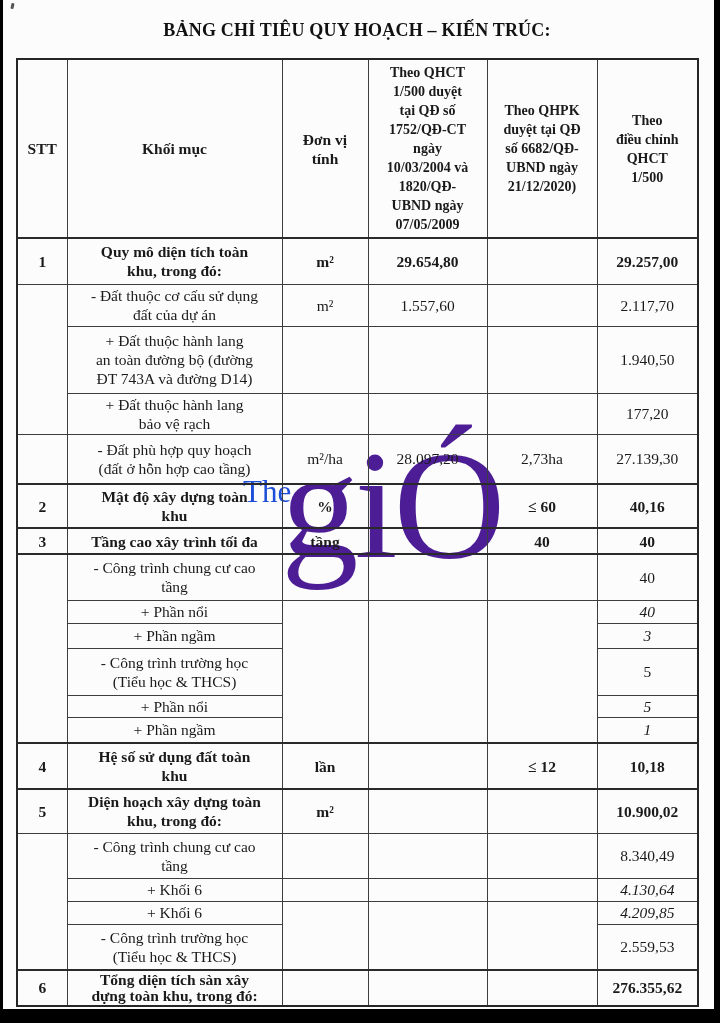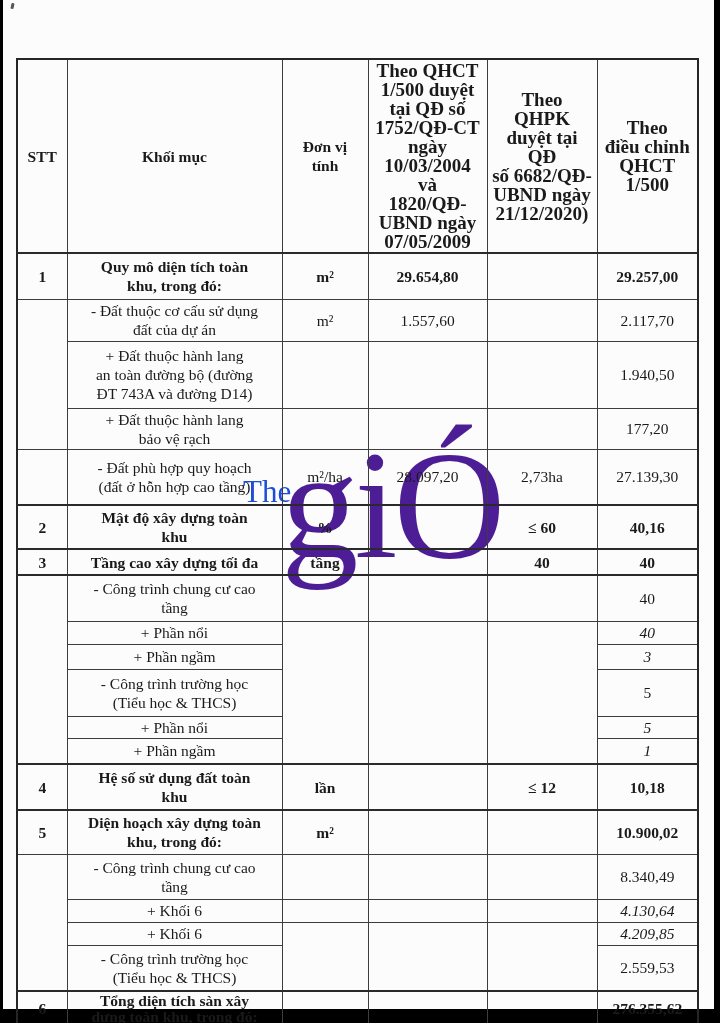--- a/index.html
+++ b/index.html
@@ -32,37 +32,38 @@
     border:2px solid #262626;font-size:15.5px;
   }
   .ptable td{
     border:1px solid #3d3d3d;vertical-align:middle;
     padding:1px 4px;line-height:19px;text-align:center;
     overflow:hidden;
   }
   tr.mt td{border-top:2px solid #2a2a2a;}
   tr.tight td{line-height:16px;}
   .hd{font-weight:bold;white-space:pre-line;line-height:19px;}
-  .hs{font-size:19px;}
+  .hs{font-size:14px;}
   .lbl{text-align:left;padding-left:6px;white-space:pre-line;line-height:20px;}
   .plus{padding-left:22px;}
   .b{font-weight:bold;}
   .i{}
   .rtv{text-align:right;padding-right:13px;}
   .rti{text-align:right;padding-right:7px;font-style:italic;}
 </style>
 </head>
 <body>
 
 <div class="page">
   <div class="edge edge-left"></div>
   <div class="edge edge-right"></div>
   <div class="edge edge-bottom"></div>
   <div class="speck"></div>
 
+  <h1 class="title">BẢNG CHỈ TIÊU QUY HOẠCH – KIẾN TRÚC:</h1>
 
   <div class="watermark">
     <span class="wm-the">The</span>
     <span class="wm-gio">giÓ</span>
   </div>
 
   <table class="ptable">
     <colgroup>
       <col style="width:50px">
         <col style="width:215px">
@@ -129,21 +130,21 @@
 
       <tr style="height:35px">
         <td class="lbl plus i">+ Đất thuộc hành lang
 bảo vệ rạch</td>
         <td></td>
         <td></td>
         <td></td>
         <td class="rtv">177,20</td>
       </tr>
 
-      <tr style="height:56px">
+      <tr style="height:50px">
         <td></td>
         <td class="lbl">- Đất phù hợp quy hoạch
 (đất ở hỗn hợp cao tầng)</td>
         <td>m²/ha</td>
         <td>28.097,20</td>
         <td>2,73ha</td>
         <td>27.139,30</td>
       </tr>
 
       <tr class="mt" style="height:44px">
@@ -151,21 +152,21 @@
         <td class="lbl b">Mật độ xây dựng toàn
 khu</td>
         <td class="b">%</td>
         <td></td>
         <td class="b">≤ 60</td>
         <td class="b">40,16</td>
       </tr>
 
       <tr class="mt" style="height:26px">
         <td class="b">3</td>
-        <td class="lbl b">Tầng cao xây dựng tối đa</td>
+        <td class="lbl b">Tầng cao xây trình tối đa</td>
         <td class="b">tầng</td>
         <td></td>
         <td class="b">40</td>
         <td class="b">40</td>
       </tr>
 
       <tr class="mt" style="height:46px">
         <td rowspan="6"></td>
         <td class="lbl">- Công trình chung cư cao
 tầng</td>

